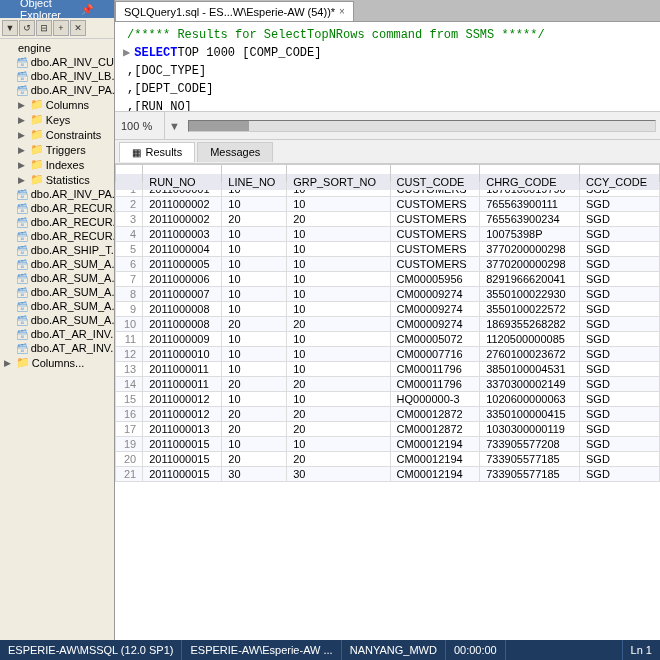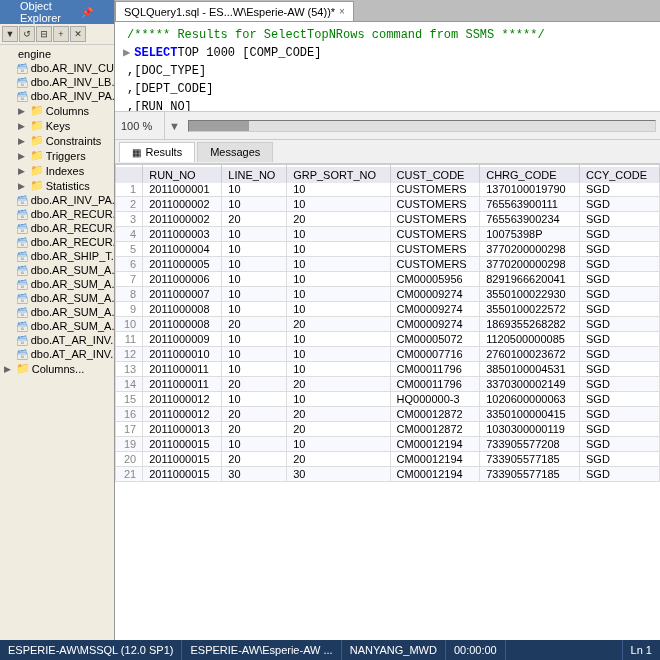--- a/index.html
+++ b/index.html
@@ -6,21 +6,21 @@
     body { font-family: 'Segoe UI', Tahoma, Geneva, Verdana, sans-serif; font-size: 12px; background: #d4d0c8; overflow: hidden; width: 660px; height: 660px; }
 
     .main-container { display: flex; width: 660px; height: 660px; flex-direction: column; }
 
     
     .content-area { display: flex; flex: 1; overflow: hidden; }
 
     
     .sidebar { width: 115px; background: #f0ece0; border-right: 1px solid #999; display: flex; flex-direction: column; overflow: hidden; }
 
-    .sidebar-title-bar { background: #4a7ab5; color: white; font-size: 11px; padding: 2px 20px; display: flex; justify-content: center; align-items: center; height: 24px; }
+    .sidebar-title-bar { background: #4a7ab5; color: white; font-size: 11px; padding: 2px 20px; display: flex; justify-content: center; align-items: center; height: 18px; }
 
     .sidebar-toolbar { display: flex; align-items: center; padding: 2px; background: #f0ece0; border-bottom: 1px solid #ccc; gap: 1px; }
     .sidebar-toolbar .tb-btn { width: 16px; height: 16px; background: #e0ddd0; border: 1px solid #aaa; font-size: 9px; display: flex; align-items: center; justify-content: center; cursor: pointer; color: #333; }
 
     .sidebar-tree { flex: 1; overflow-y: auto; overflow-x: hidden; padding: 2px 0; font-size: 11px; }
     .tree-item { padding: 1px 4px; cursor: pointer; white-space: nowrap; overflow: hidden; text-overflow: ellipsis; display: flex; align-items: center; gap: 2px; }
     .tree-item .arrow { font-size: 9px; color: #666; width: 10px; flex-shrink: 0; }
     .tree-item .folder-icon { color: #f0c040; font-size: 11px; flex-shrink: 0; }
     .tree-item .table-icon { color: #5599dd; font-size: 10px; flex-shrink: 0; }
 
@@ -49,21 +49,21 @@
 
     
     .results-tab-bar { background: #f0f0f0; display: flex; align-items: center; height: 24px; border-bottom: 1px solid #ccc; padding-left: 4px; }
     .results-tab { padding: 2px 12px; font-size: 11px; cursor: pointer; border: 1px solid #ccc; border-bottom: none; background: #e0e0e0; margin-right: 2px; display: flex; align-items: center; gap: 4px; height: 20px; }
     .results-tab.active { background: white; }
     .results-tab-icon { font-size: 10px; }
 
     
     .results-container { flex: 1; overflow: auto; background: white; }
     .results-table { border-collapse: collapse; width: 100%; font-size: 11px; font-family: 'Segoe UI', sans-serif; }
-    .results-table th { background: #e8e8f0; border: 1px solid #ccc; padding: 2px 6px; text-align: left; font-weight: normal; white-space: nowrap; position: sticky; top: 2px; z-index: 1; }
+    .results-table th { background: #e8e8f0; border: 1px solid #ccc; padding: 2px 6px; text-align: left; font-weight: normal; white-space: nowrap; position: sticky; top: 9px; z-index: 1; }
     .results-table td { border: 1px solid #ddd; padding: 1px 6px; white-space: nowrap; }
     .results-table tr:nth-child(odd) td { background: white; }
     .results-table tr:nth-child(even) td { background: #f8f8ff; }
     .row-num { color: #888; text-align: right; min-width: 20px; }
 
     
     .status-bar { background: #1e3a5f; color: white; height: 20px; display: flex; align-items: center; font-size: 11px; gap: 0; }
     .status-item { padding: 0 8px; border-right: 1px solid #3a5a8a; height: 100%; display: flex; align-items: center; white-space: nowrap; }
     .status-item.right { margin-left: auto; border-right: none; border-left: 1px solid #3a5a8a; }
   </style>

